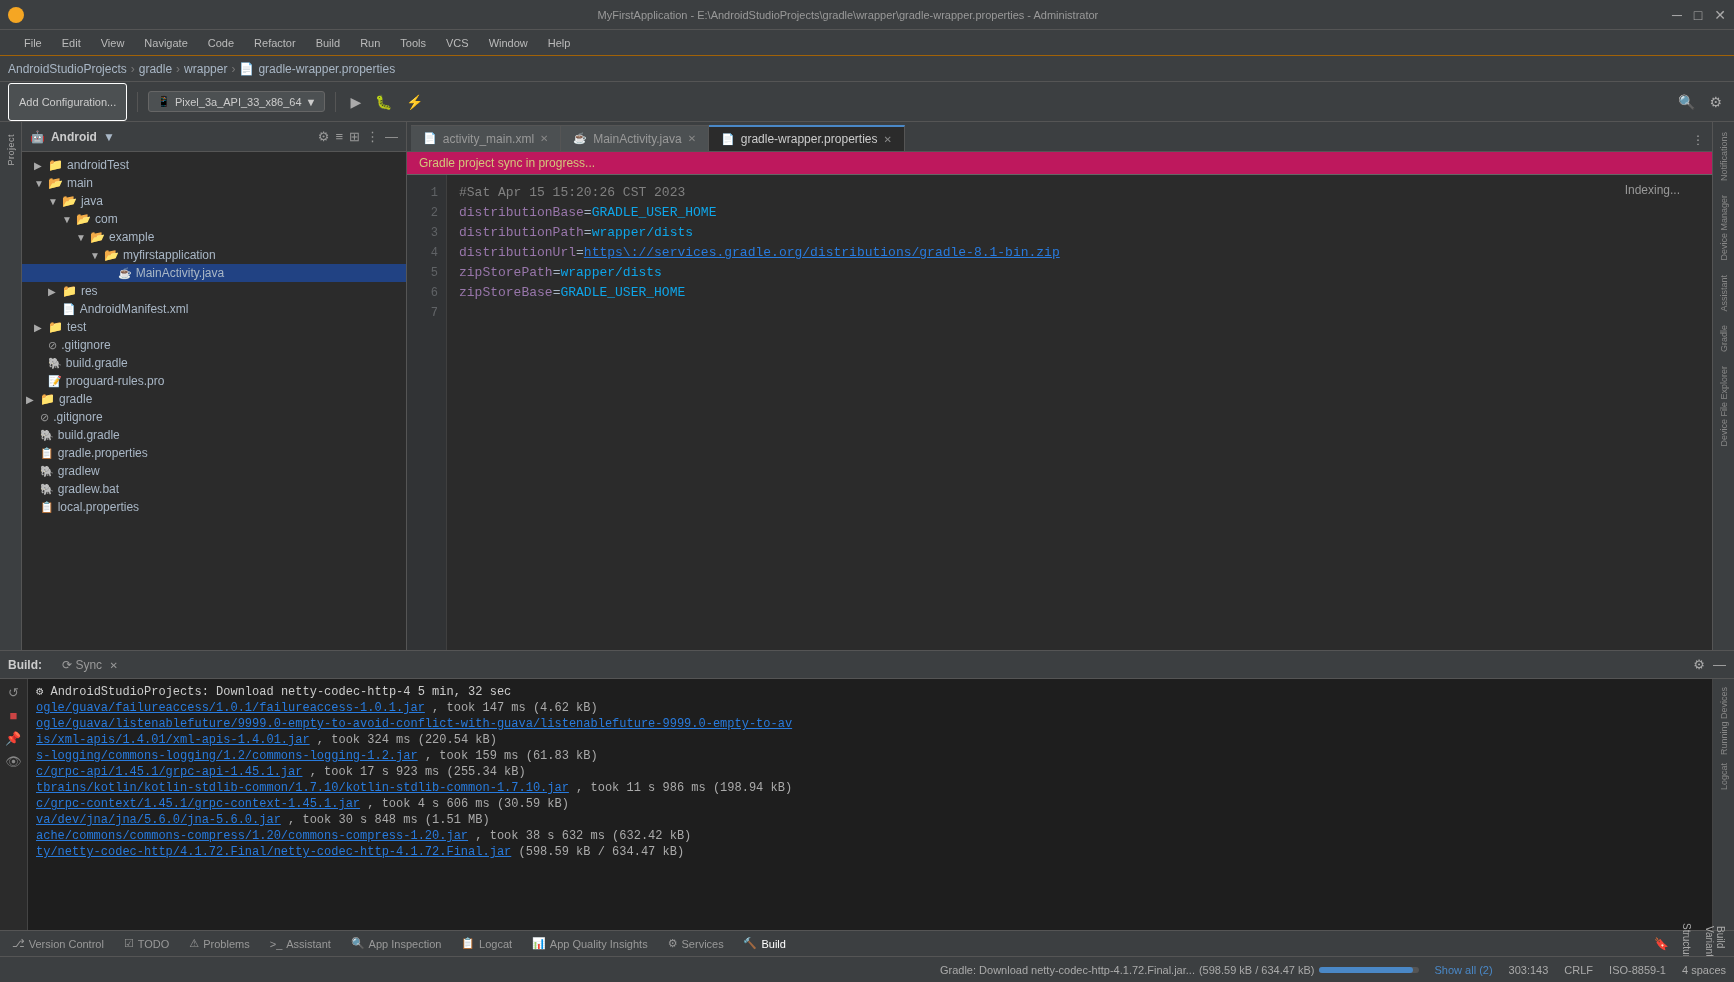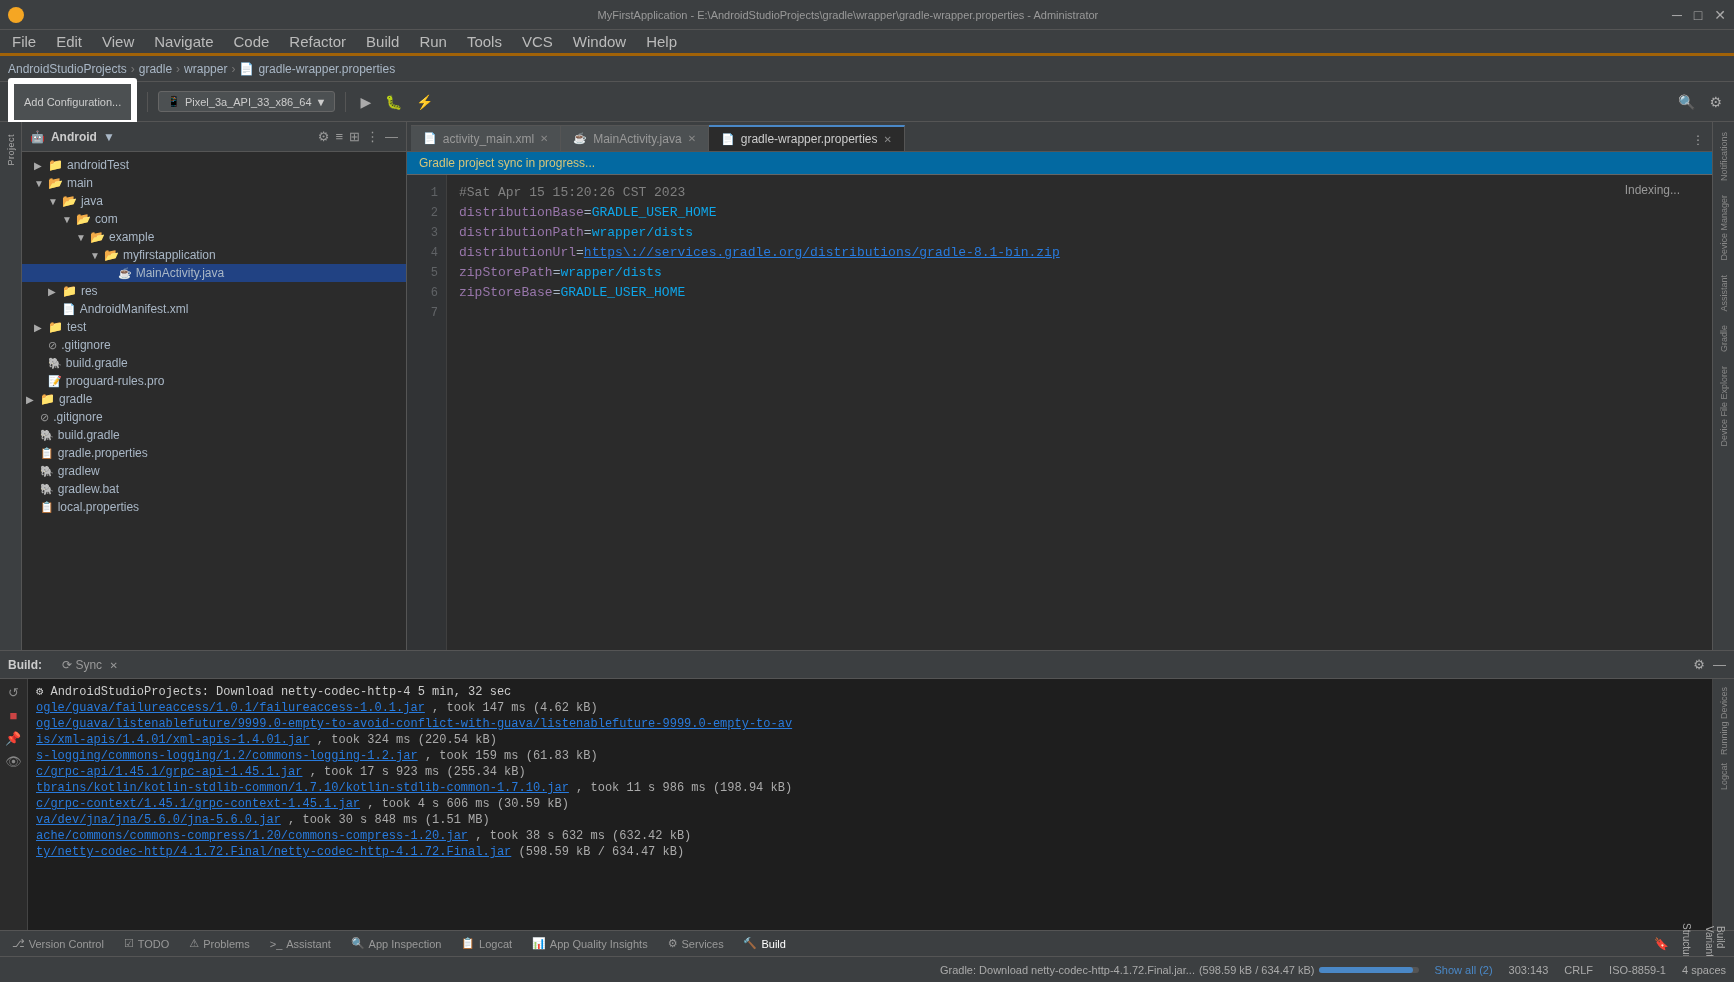--- a/index.html
+++ b/index.html
@@ -19,24 +19,24 @@
     #title-bar .title-left { display: flex; align-items: center; gap: 6px; }
     #title-bar .title-center { flex: 1; text-align: center; font-size: 11px; color: #999; }
     #title-bar .title-right { display: flex; gap: 12px; font-size: 14px; color: #aaa; }
 
     
     #menu-bar {
       height: 26px;
       background: #3c3f41;
       display: flex;
       align-items: center;
-      padding: 0 4px;
-      font-size: 15px;
+      padding: 0 16px;
+      font-size: 11px;
       color: #bbb;
-      border-bottom: 3px solid #a16207;
+      border-bottom: 1px solid #a16207;
       gap: 4px;
     }
     .menu-item { padding: 2px 8px; cursor: pointer; border-radius: 3px; }
 
     
     #breadcrumb {
       height: 26px;
       background: #3c3f41;
       display: flex;
       align-items: center;
@@ -55,21 +55,21 @@
       background: #3c3f41;
       display: flex;
       align-items: center;
       padding: 0 8px;
       border-bottom: 1px solid #555;
       gap: 6px;
     }
     .toolbar-btn {
       padding: 12px 10px;
       background: #4c5052;
-      border: 6px solid #ffffff;
+      border: 1px solid #ffffff;
       border-radius: 3px;
       color: #ccc;
       font-size: 11px;
       cursor: pointer;
     }
     .device-select {
       display: flex;
       align-items: center;
       background: #4c5052;
       border: 1px solid #666;
@@ -145,21 +145,21 @@
       background: #2b2b2b;
       color: #ccc;
       border-top: 2px solid #4a88c7;
     }
     .tab-close { color: #888; font-size: 10px; cursor: pointer; }
     .tab-icon { font-size: 11px; }
     .tab-more { margin-left: auto; padding: 4px 8px; color: #aaa; cursor: pointer; }
 
     
     #sync-bar {
-      background: #0369a1;
+      background: #be185d;
       padding: 4px 12px;
       font-size: 12px;
       color: #d4c57a;
       border-bottom: 1px solid #666;
     }
 
     
     #code-editor {
       flex: 1;
       display: flex;

